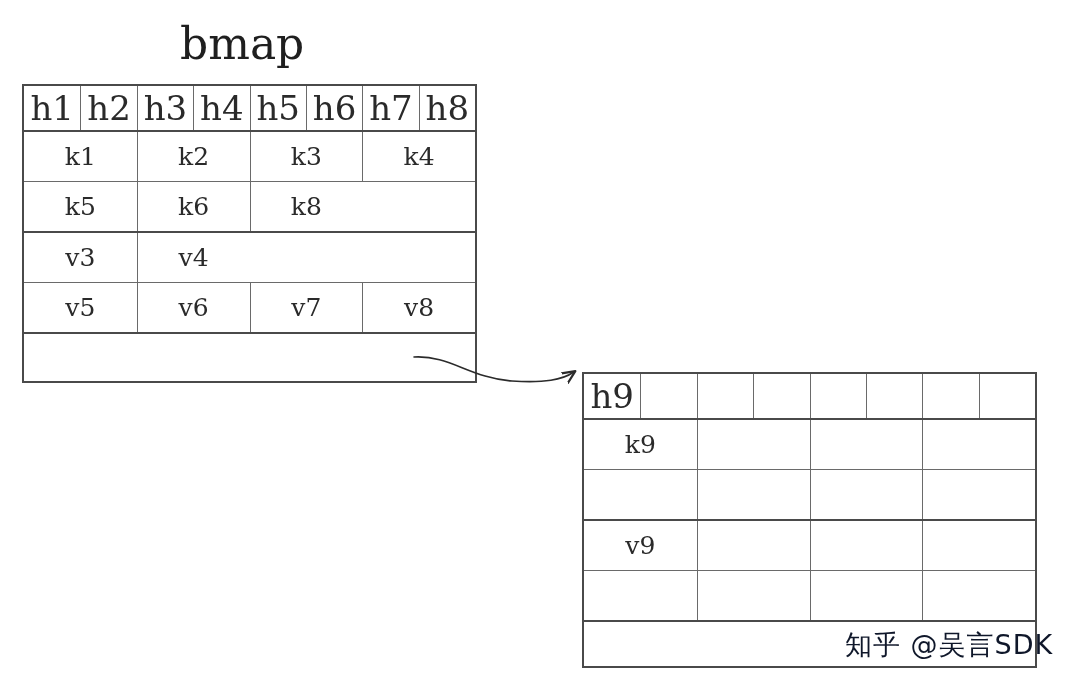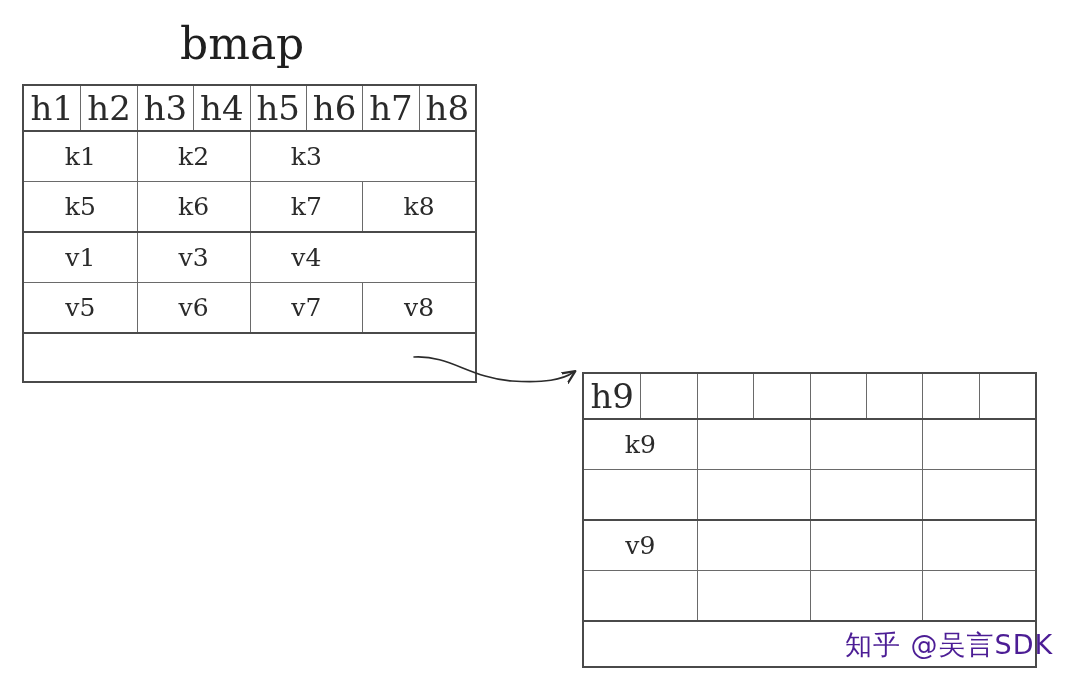--- a/index.html
+++ b/index.html
@@ -100,21 +100,21 @@
     left: 0; top: 0;
     width: 1070px; height: 688px;
     pointer-events: none;
   }
 
   
   .watermark {
     position: absolute;
     font-family: "DejaVu Sans", "Liberation Sans", sans-serif;
     font-size: 27px;
-    color: #4c1d95;
+    color: #0f172a;
     white-space: nowrap;
     letter-spacing: 1px;
     user-select: none;
   }
 </style>
 </head>
 <body>
 
 <div id="stage">
 
@@ -130,31 +130,30 @@
       <div class="cell" style="width:12.5%">h5</div>
       <div class="cell" style="width:12.5%">h6</div>
       <div class="cell" style="width:12.5%">h7</div>
       <div class="cell" style="width:12.5%">h8</div>
     </div>
 
     <div class="row kvrow hairline-bottom">
       <div class="cell" style="width:25%">k1</div>
       <div class="cell" style="width:25%">k2</div>
       <div class="cell" style="width:25%">k3</div>
+      <div class="cell" style="width:25%">k4</div>
     </div>
 
     <div class="row kvrow bordered-bottom">
       <div class="cell" style="width:25%">k5</div>
       <div class="cell" style="width:25%">k6</div>
-      <div class="cell" style="width:25%">k7</div>
       <div class="cell" style="width:25%">k8</div>
     </div>
 
     <div class="row kvrow hairline-bottom">
-      <div class="cell" style="width:25%">v1</div>
       <div class="cell" style="width:25%">v3</div>
       <div class="cell" style="width:25%">v4</div>
     </div>
 
     <div class="row kvrow bordered-bottom">
       <div class="cell" style="width:25%">v5</div>
       <div class="cell" style="width:25%">v6</div>
       <div class="cell" style="width:25%">v7</div>
       <div class="cell" style="width:25%">v8</div>
     </div>

